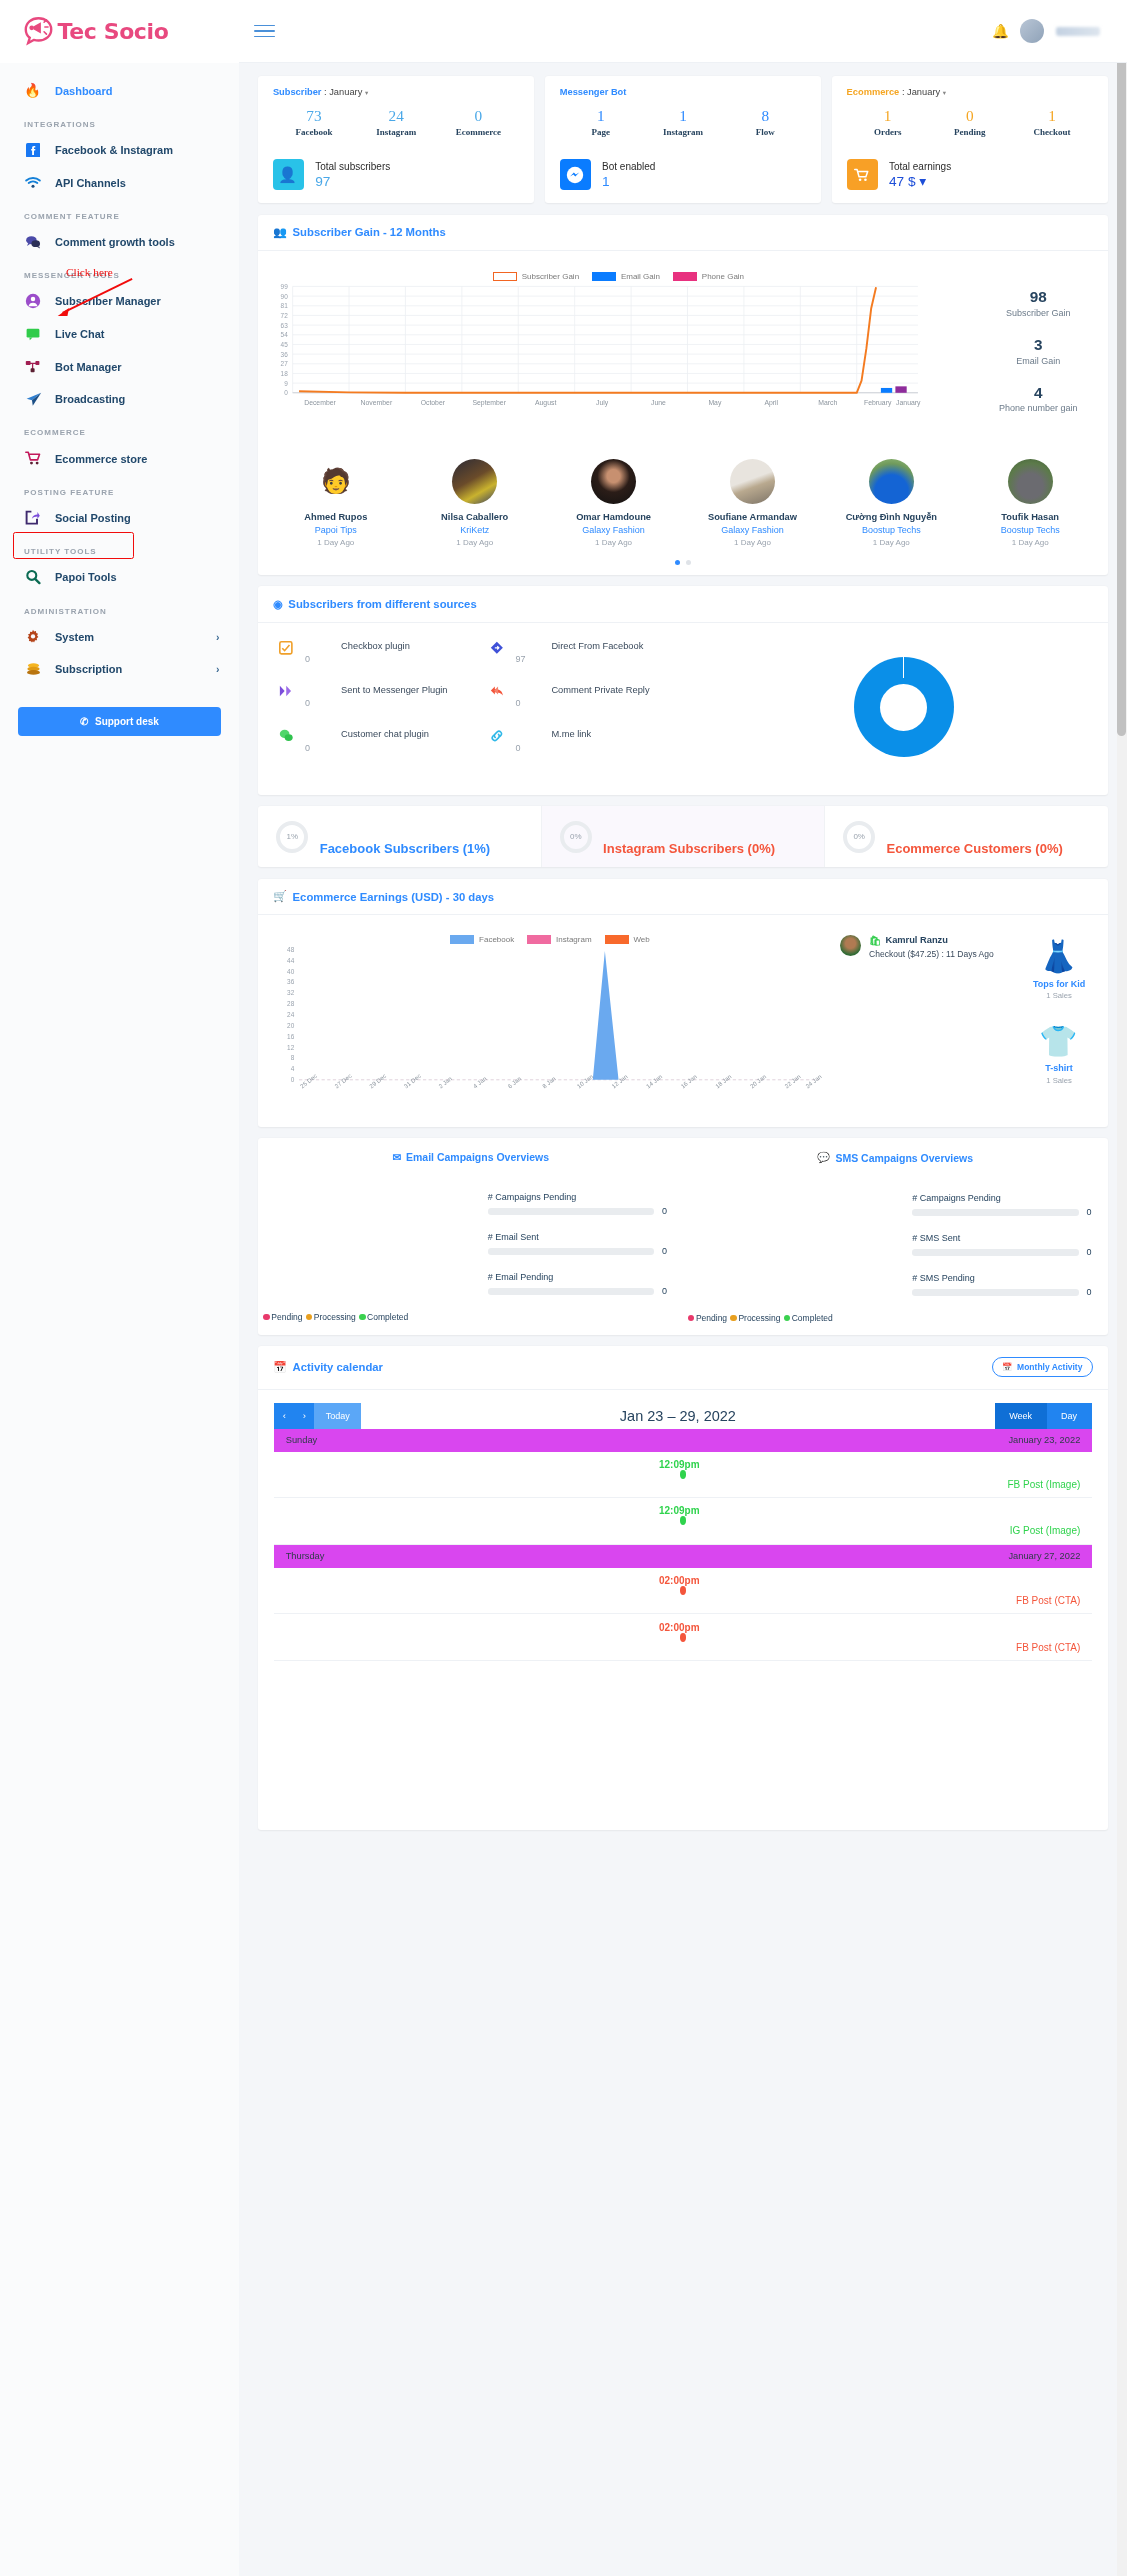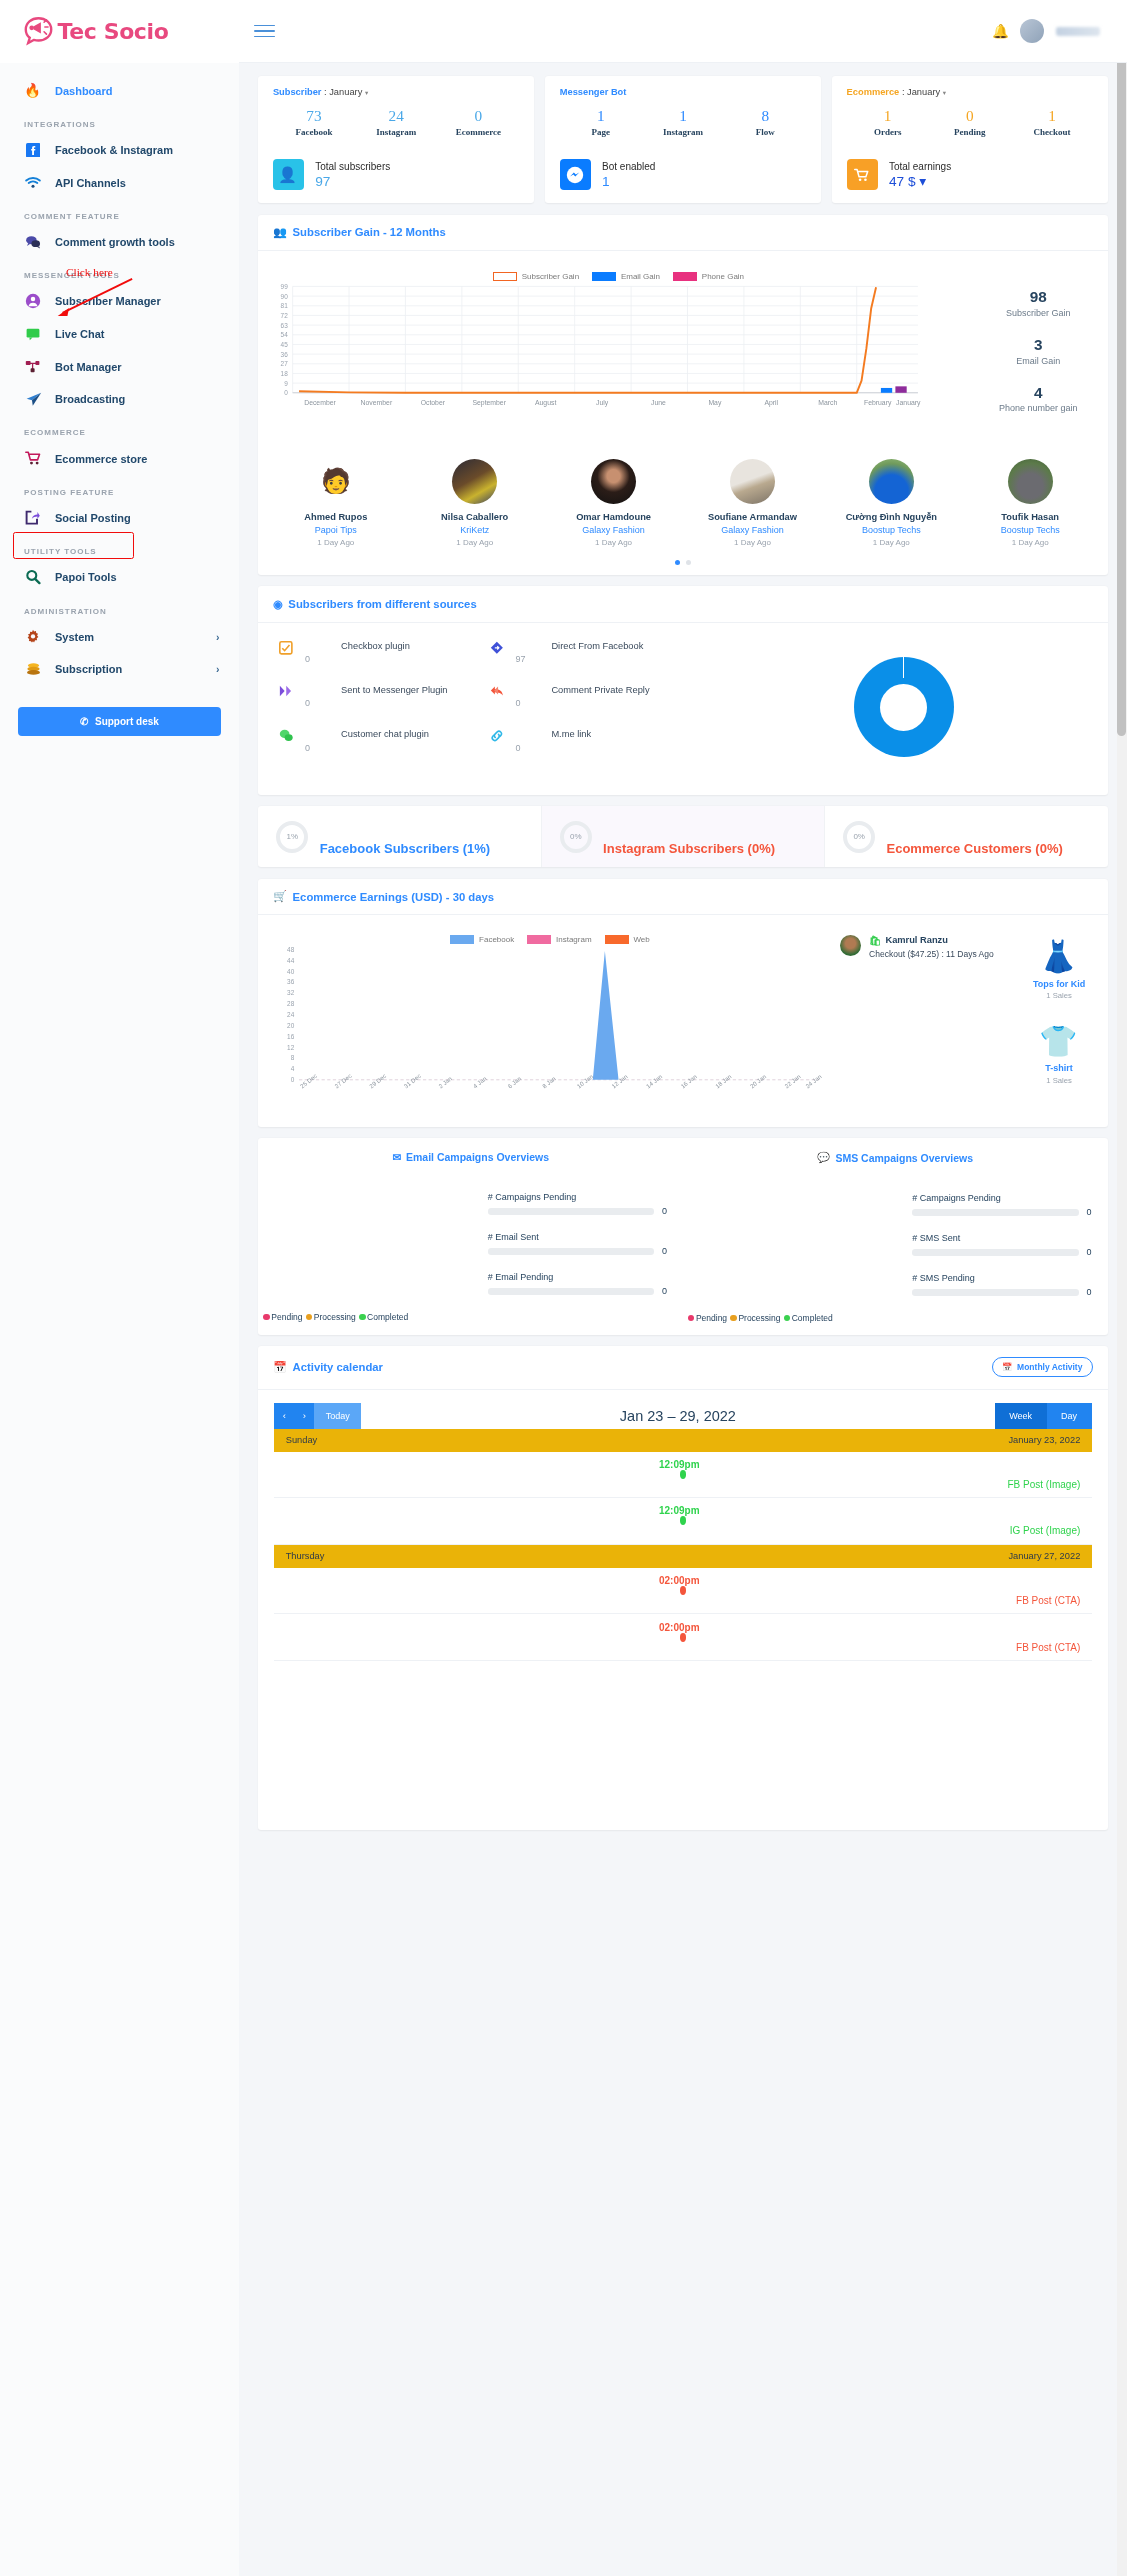--- a/index.html
+++ b/index.html
@@ -211,21 +211,21 @@
   }
   .cal-body { padding: 13px 16px 32px 16px; }
   .cal-toolbar { display: flex; align-items: stretch; height: 26px; }
   .cal-nav { display: flex; }
   .cal-btn { background: #2184f0; color: #fff; display: flex; align-items: center; justify-content: center; font-size: 9.7px; cursor: pointer; }
   .cal-btn.arrow { width: 20px; }
   .cal-btn.today { background: #5ba7f7; padding: 0 11.3px; font-size: 9px; }
   .cal-title { flex: 1; text-align: center; font-size: 14.5px; color: #27445f; line-height: 26px; }
   .cal-btn.week { background: #0f6fd6; padding: 0 14.5px; font-size: 9px; }
   .cal-btn.day  { background: #2184f0; padding: 0 14.5px; font-size: 9px; }
-  .cal-daybar { background: #eab308; display: flex; justify-content: space-between; padding: 6.5px 11.3px; font-size: 9.3px; color: #2f3b49; }
+  .cal-daybar { background: #d946ef; display: flex; justify-content: space-between; padding: 6.5px 11.3px; font-size: 9.3px; color: #2f3b49; }
   .cal-evt { display: flex; align-items: center; padding: 7.3px 11.3px; border-bottom: 0.8px solid #eef1f5; font-size: 10px; flex-direction: column; }
   .evt-time { width: 48px; font-weight: bold; }
   .evt-dot { width: 6.5px; height: 9px; border-radius: 50%; }
   .evt-title { margin-left: auto; }
   .evt-green .evt-time, .evt-green .evt-title { color: #2fd34d; }
   .evt-green .evt-dot { background: #2fd34d; }
   .evt-red .evt-time, .evt-red .evt-title { color: #f4563c; }
   .evt-red .evt-dot { background: #f4563c; }
   .cal-fill { height: 137px; }
 

